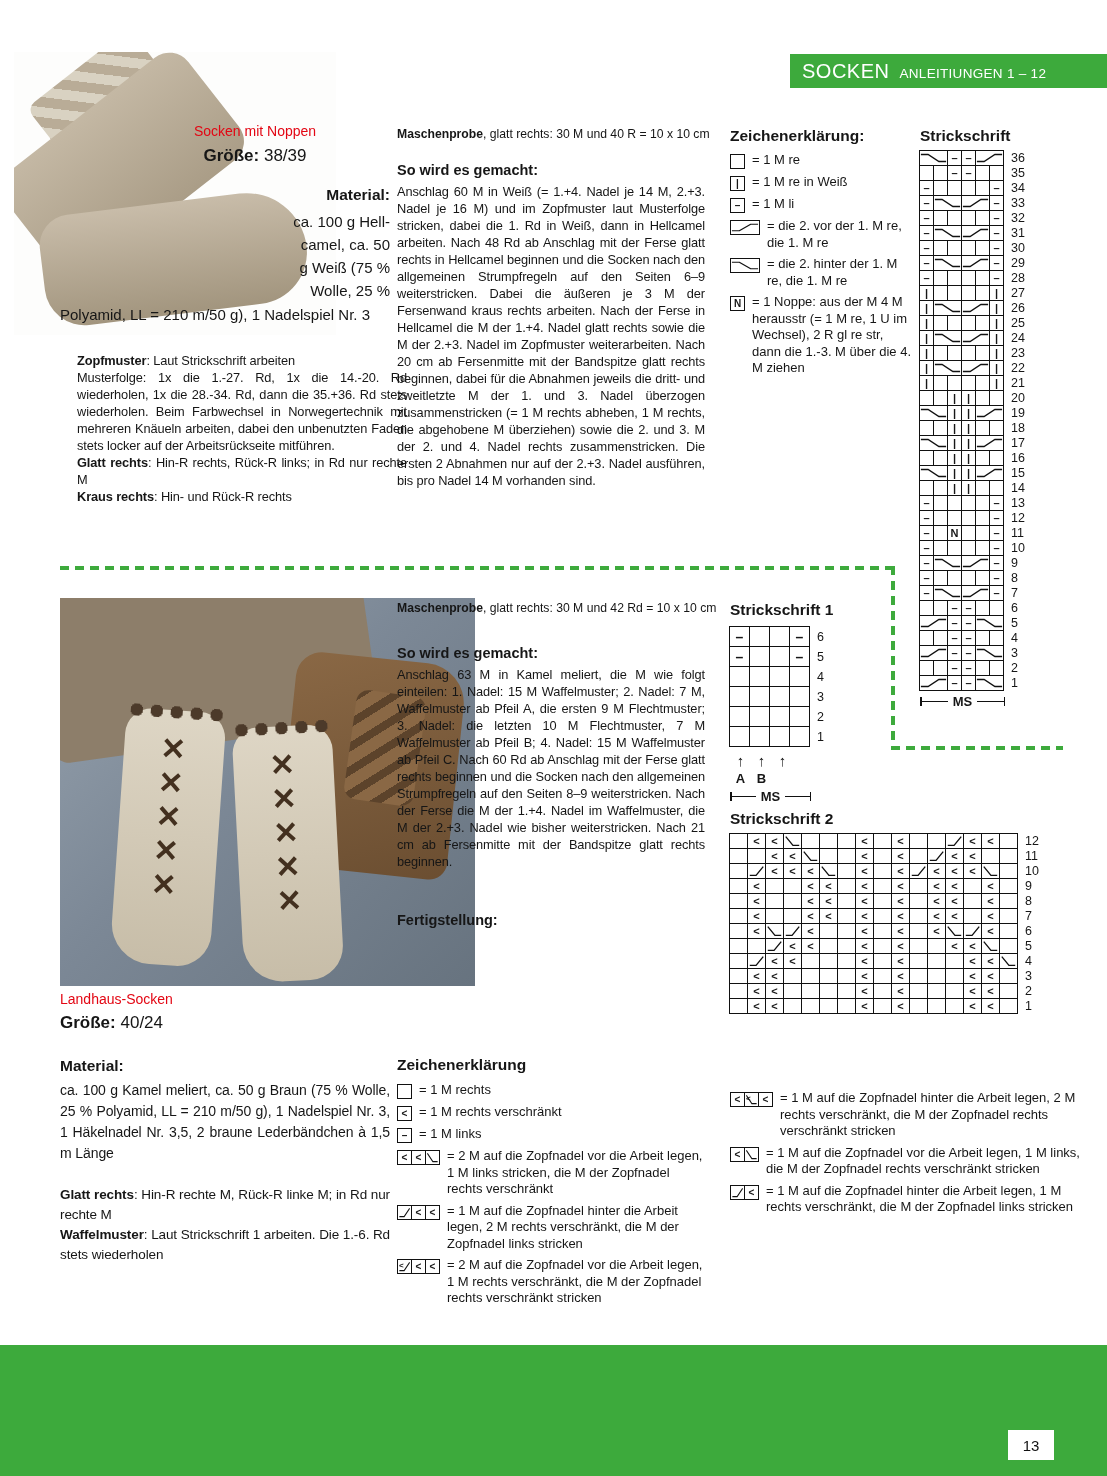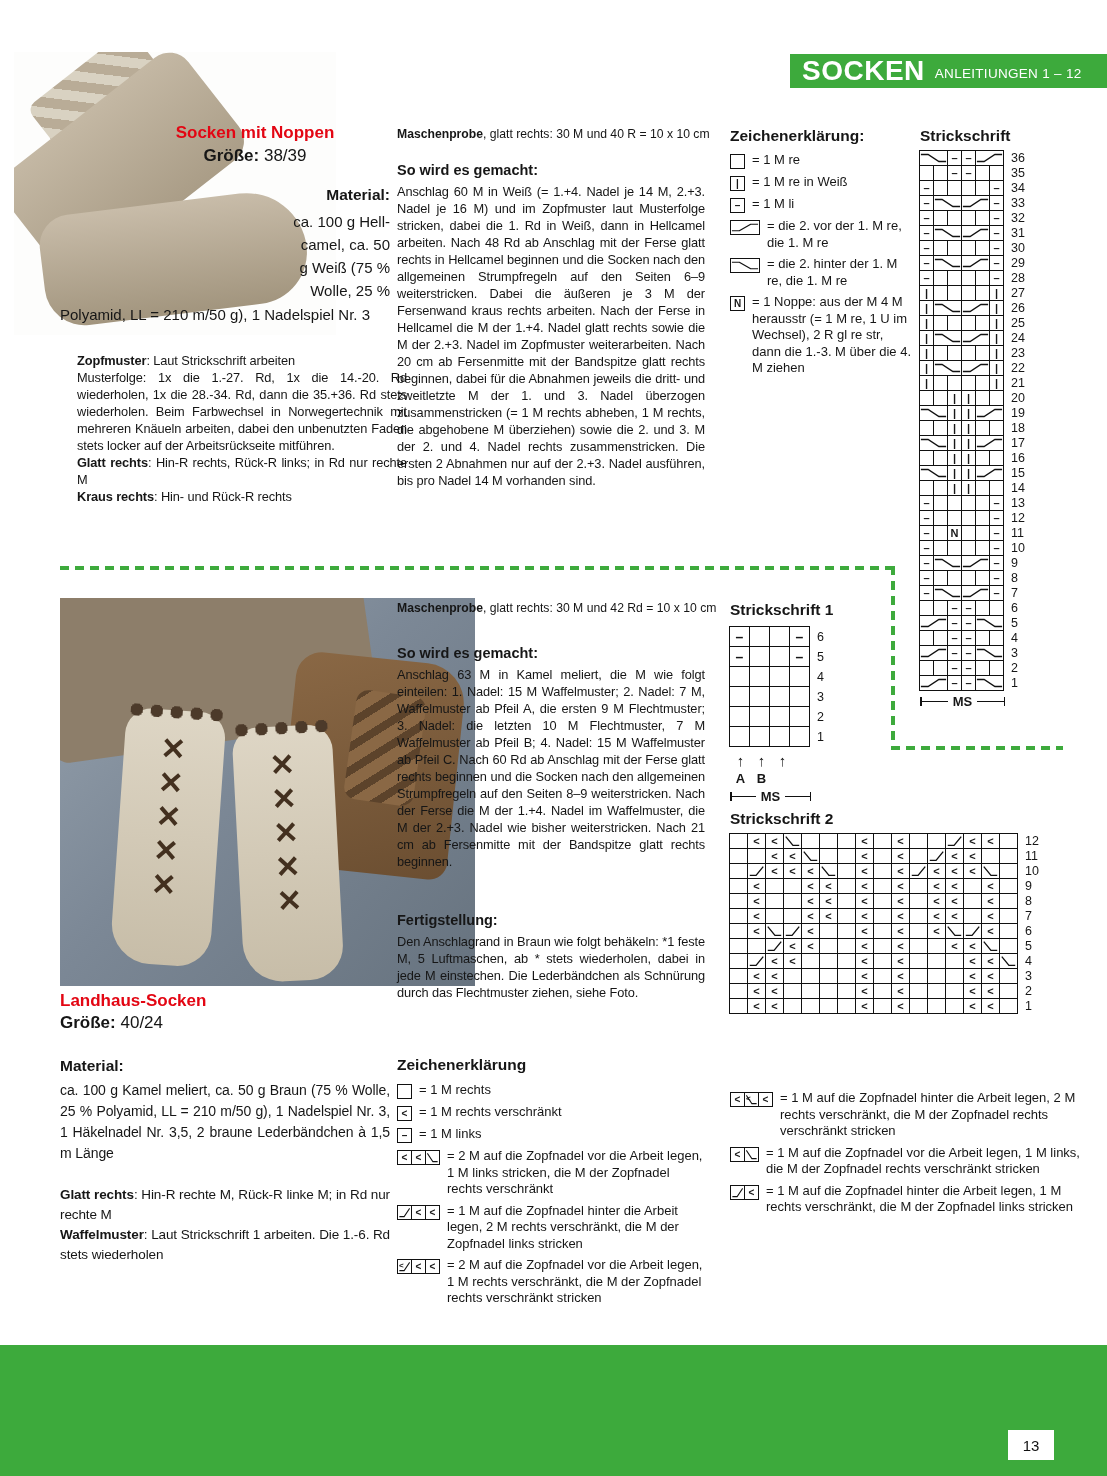--- a/index.html
+++ b/index.html
@@ -1,27 +1,27 @@
 <!DOCTYPE html>
 <html><head>
 <meta charset="utf-8">
 <style>
   html,body{margin:0;padding:0;background:#d8d8d8;}
   .page{position:relative;width:1107px;height:1476px;background:#ffffff;overflow:hidden;
         font-family:"Liberation Sans", sans-serif;color:#161616;}
   
   .hdr{position:absolute;left:790px;top:54px;width:317px;height:34px;background:#3daa3c;
        display:flex;align-items:center;padding-left:12px;box-sizing:border-box;}
-  .hdr-title{color:#fff;font-weight:bold;font-size:28px;letter-spacing:.5px;line-height:1;}
+  .hdr-title{color:#fff;font-weight:normal;font-size:20px;letter-spacing:.5px;line-height:1;}
   .hdr-sub{color:#fff;font-size:13.5px;margin-left:10px;margin-top:4px;letter-spacing:.3px;}
   
   .body{font-size:12.8px;line-height:17px;text-align:justify;letter-spacing:-0.1px;}
   .body p{margin:0;}
   .h-bold{font-weight:bold;font-size:14.5px;}
-  .red-title{color:#e30613;font-weight:bold;font-size:17px;}
+  .red-title{color:#e30613;font-weight:normal;font-size:14px;}
   .size-line{font-size:17px;}
   
   .photo1{position:absolute;left:14px;top:52px;width:322px;height:283px;background:#fdfdfc;overflow:hidden;}
   .sock-cuff{position:absolute;left:28px;top:6px;width:130px;height:95px;background:
      repeating-linear-gradient(45deg,#d9d2c2 0 10px,#b9ac97 10px 20px);transform:rotate(-38deg);border-radius:10px;}
   .sock-leg{position:absolute;left:-6px;top:48px;width:230px;height:130px;transform:rotate(-38deg);
      background:linear-gradient(180deg,#c4b8a4,#aa9d87);border-radius:24px;}
   .sock-foot{position:absolute;left:28px;top:150px;width:265px;height:112px;transform:rotate(-7deg);
      background:linear-gradient(180deg,#c8bca9,#a2957e);border-radius:36px 70px 60px 46px;}
   
@@ -628,21 +628,20 @@
       <p><b>Glatt rechts</b>: Hin-R rechte M, Rück-R linke M; in Rd nur rechte M</p>
       <p><b>Waffelmuster</b>: Laut Strickschrift 1 arbeiten. Die 1.-6. Rd stets wiederholen</p>
     </div>
 
   <div class="abs nowrap" style="left:397px;top:601px;font-size:12.2px;">
     <b>Maschenprobe</b><span>, glatt rechts: 30 M und 42 Rd = 10 x 10 cm</span>
   </div>
   <div class="abs h-bold" style="left:397px;top:645px;">So wird es gemacht:</div>
   <div class="abs body" style="left:397px;top:666px;width:308px;">Anschlag 63 M in Kamel meliert, die M wie folgt einteilen: 1. Nadel: 15 M Waffelmuster; 2. Nadel: 7 M, Waffelmuster ab Pfeil A, die ersten 9 M Flechtmuster; 3. Nadel: die letzten 10 M Flechtmuster, 7 M Waffelmuster ab Pfeil B; 4. Nadel: 15 M Waffelmuster ab Pfeil C. Nach 60 Rd ab Anschlag mit der Ferse glatt rechts beginnen und die Socken nach den allgemeinen Strumpfregeln auf den Seiten 8–9 weiterstricken. Nach der Ferse die M der 1.+4. Nadel im Waffelmuster, die M der 2.+3. Nadel wie bisher weiterstricken. Nach 21 cm ab Fersenmitte mit der Bandspitze glatt rechts beginnen.</div>
   <div class="abs h-bold" style="left:397px;top:912px;">Fertigstellung:</div>
-  <div class="abs body" style="left:397px;top:933px;width:308px;">Den Anschlagrand in Braun wie folgt behäkeln: *1 feste M, 5 Luftmaschen, ab * stets wiederholen, dabei in jede M einstechen. Die Lederbändchen als Schnürung durch das Flechtmuster ziehen, siehe Foto.</div>
   <div class="abs h-bold" style="left:397px;top:1056px;font-size:15.5px;">Zeichenerklärung</div>
   <div class="abs" style="left:397px;top:1082px;width:310px;">
       <div class="legend-row">
         <span class="legend-sym">
           <span class="lcell"></span>
         </span>
         <span class="legend-text">= 1 M rechts</span>
       </div>
       <div class="legend-row">
         <span class="legend-sym">

